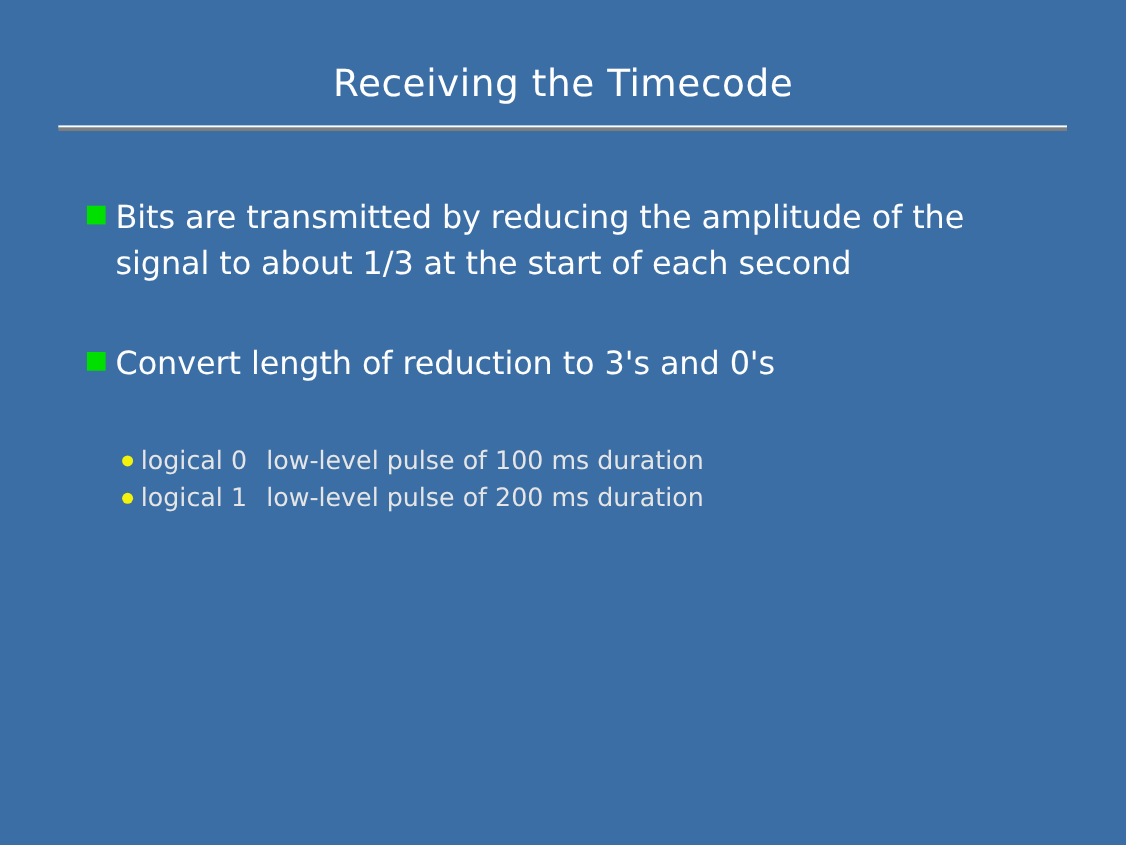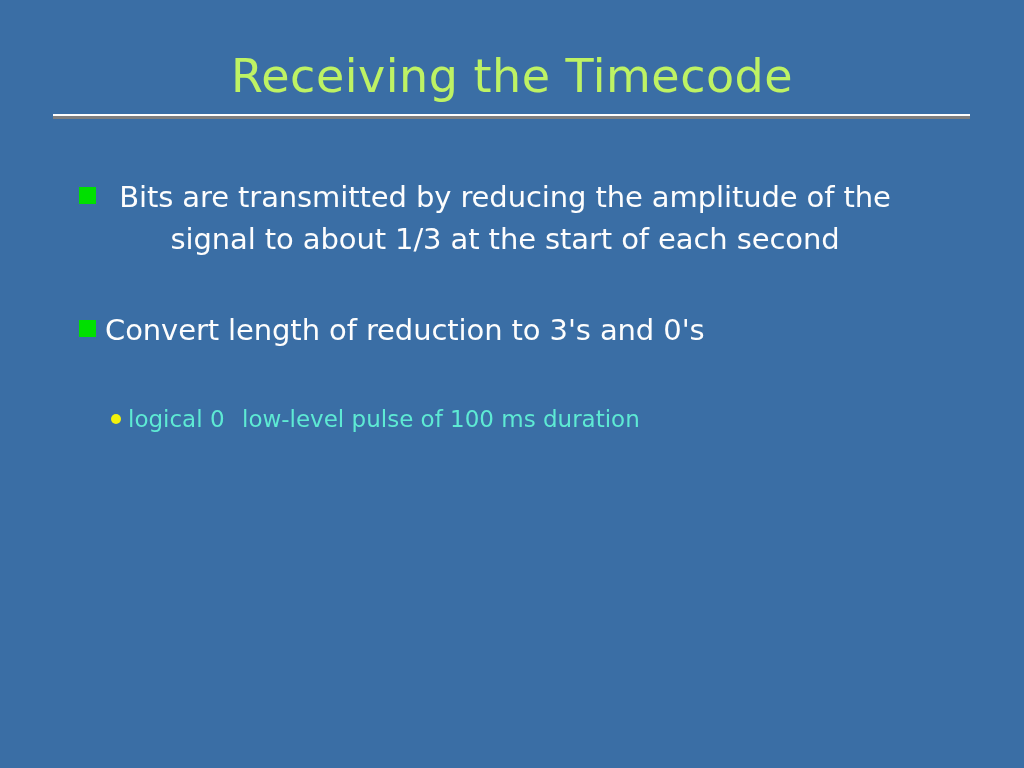--- a/index.html
+++ b/index.html
@@ -25,22 +25,22 @@
   
   #title-block {
     position: absolute;
     left: 0;
     top: 52px;
     width: 1024px;
     text-align: center;
   }
   #slide-title {
     display: block;
-    color: #bef264;
-    font-size: 46px;
+    color: #ffffff;
+    font-size: 34px;
     line-height: 48px;
     font-weight: 400;
     letter-spacing: 0.5px;
     white-space: nowrap;
   }
 
   
   #title-rule {
     position: absolute;
     left: 53px;
@@ -91,42 +91,42 @@
     display: block;
     margin-left: 26px;
     color: #fdfdfd;
     font-size: 29px;
     line-height: 42px;
     font-weight: 400;
     letter-spacing: -0.1px;
   }
 
   #bullet-1 { top: 176px; }
-  #bullet-1 .bullet-text { width: 800px; text-align: center; }
+  #bullet-1 .bullet-text { width: 800px; }
   #bullet-2 { top: 309px; }
 
   .bullet-l2 {
     position: absolute;
     left: 111px;
     width: 800px;
     height: 34px;
   }
   .bullet-l2 .marker-dot {
     position: absolute;
     left: 0;
     top: 11px;
     width: 10px;
     height: 10px;
     border-radius: 50%;
     background: #f2f20c;
   }
   .bullet-l2 .sub-row {
     display: block;
     margin-left: 17px;
-    color: #5eead4;
+    color: #e5e5e5;
     font-size: 23px;
     line-height: 33px;
     font-weight: 400;
     white-space: nowrap;
   }
   .bullet-l2 .sub-label {
     display: inline-block;
     width: 114px;
   }
   .bullet-l2 .sub-desc {
@@ -162,15 +162,21 @@
       <span class="bullet-text">Convert length of reduction to 3's and 0's</span>
     </div>
 
     <div class="bullet-l2" id="sub-bullet-1">
       <span class="marker-dot"></span>
       <span class="sub-row">
         <span class="sub-label">logical 0</span><span class="sub-desc">low-level pulse of 100 ms duration</span>
       </span>
     </div>
 
+    <div class="bullet-l2" id="sub-bullet-2">
+      <span class="marker-dot"></span>
+      <span class="sub-row">
+        <span class="sub-label">logical 1</span><span class="sub-desc">low-level pulse of 200 ms duration</span>
+      </span>
+    </div>
 
   </div>
 </div>
 
 </body></html>

